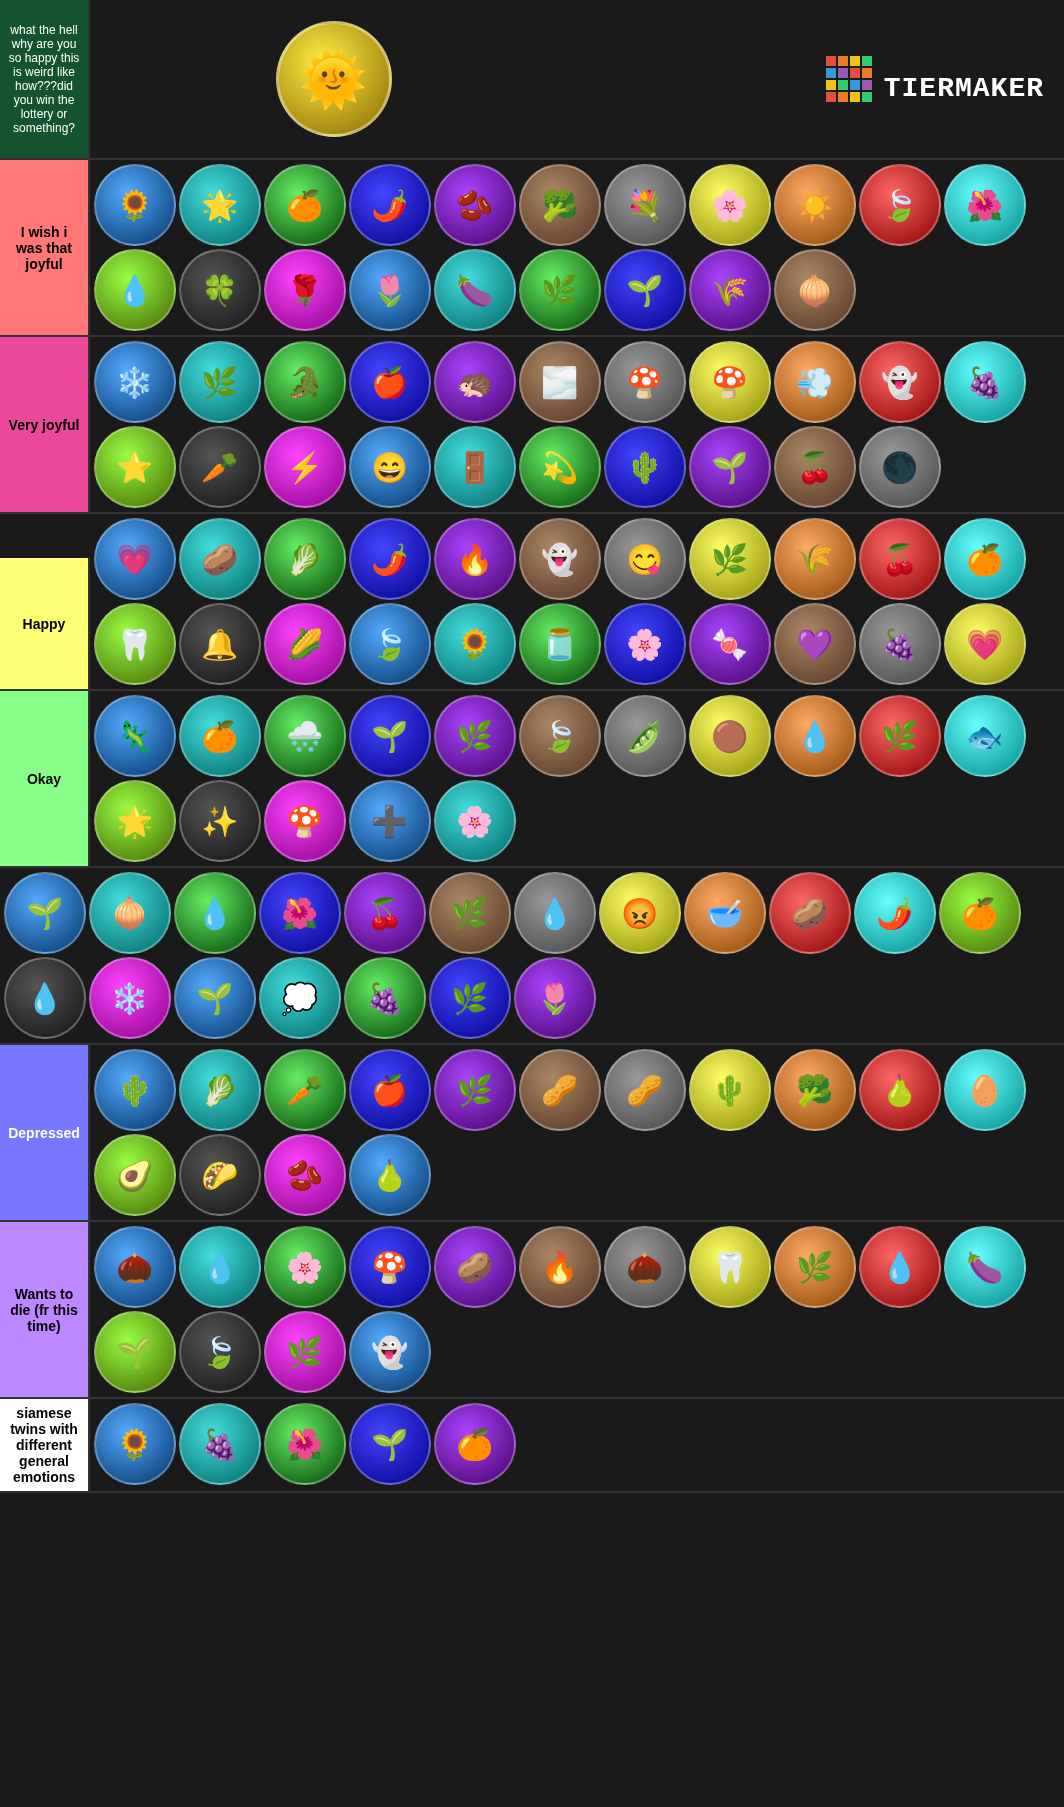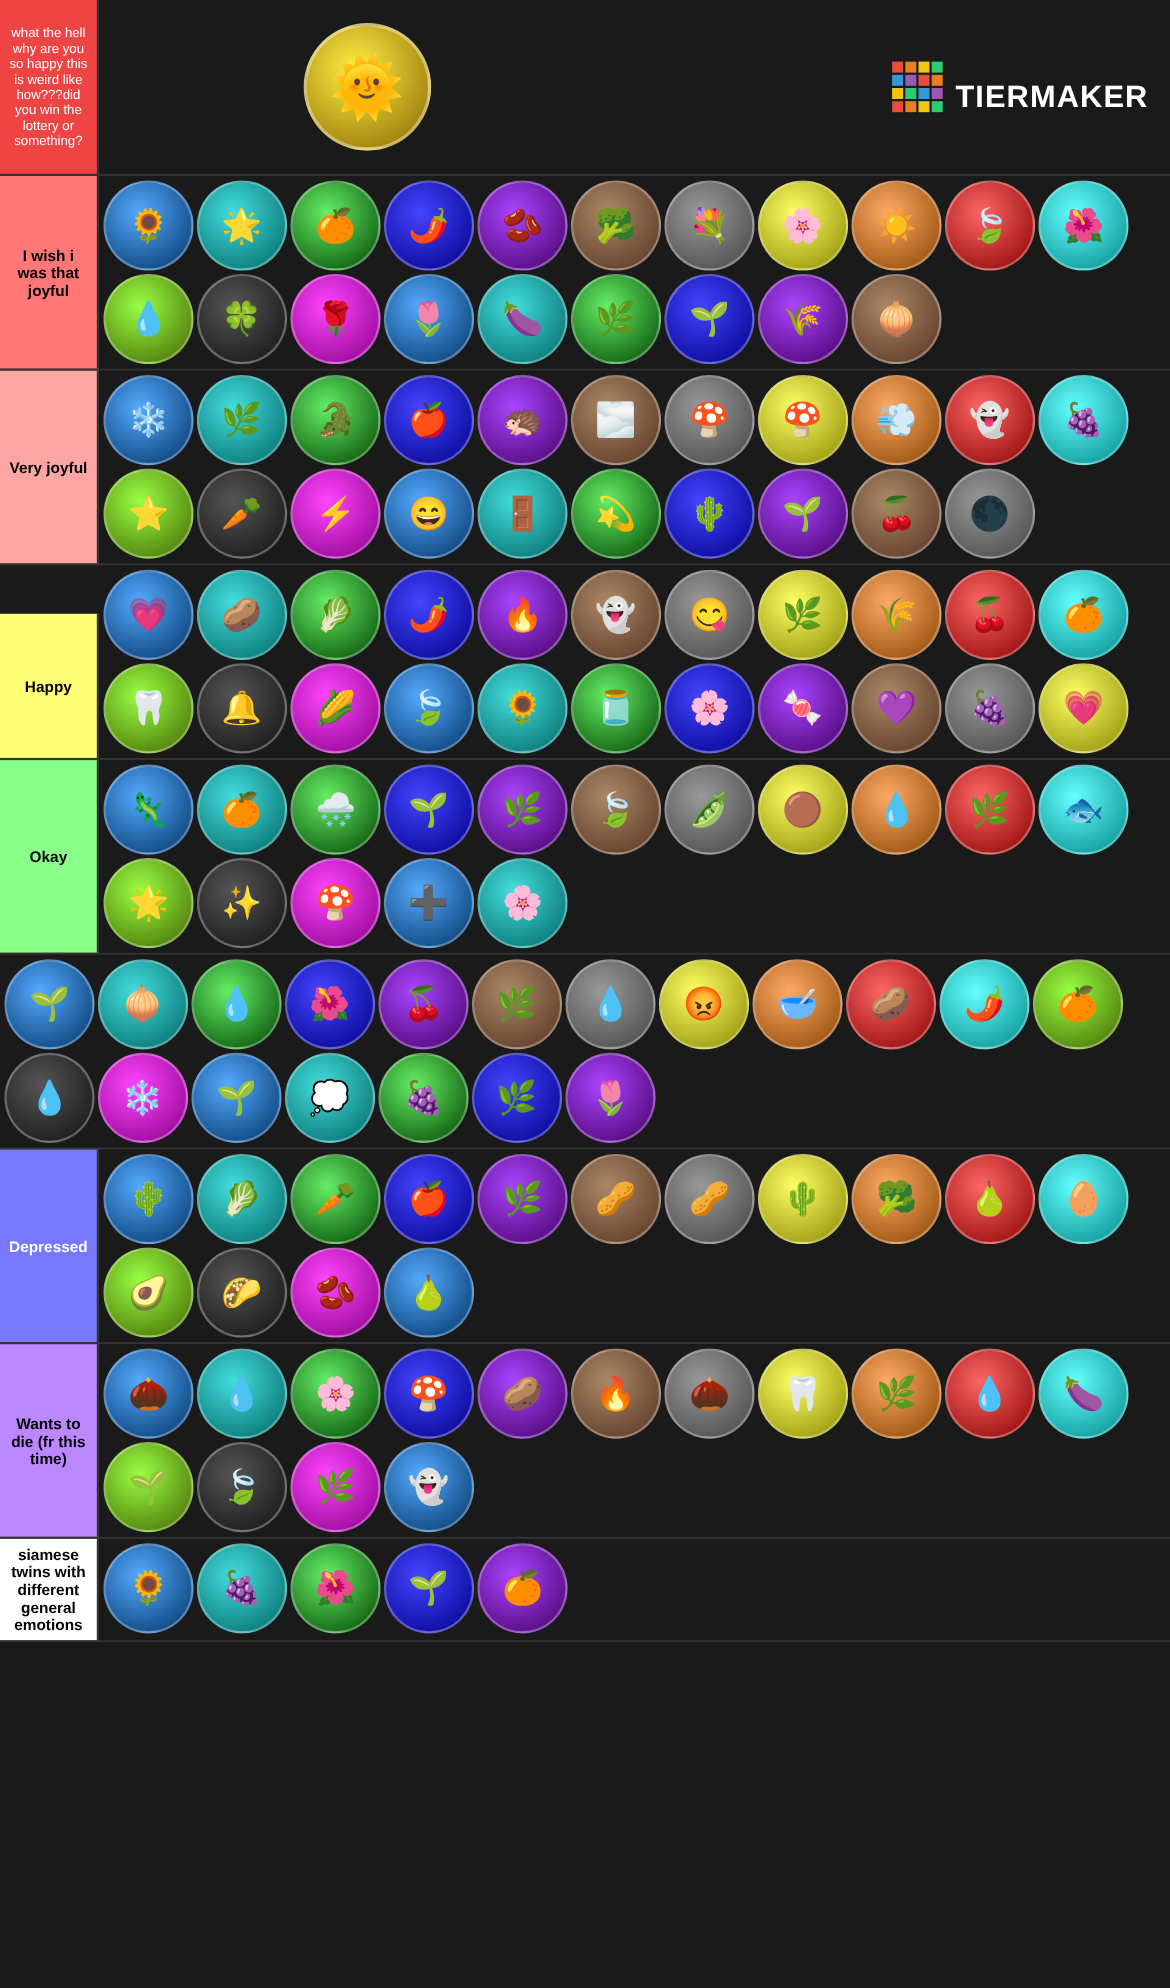--- a/index.html
+++ b/index.html
@@ -14,21 +14,21 @@
     .header-row {
       display: flex;
       align-items: stretch;
       background: #1a1a1a;
       min-height: 160px;
       border-bottom: 2px solid #333;
     }
     .header-label {
       width: 90px;
       min-width: 90px;
-      background: #ef4444;
+      background: #14532d;
       color: #fff;
       font-size: 12px;
       padding: 8px;
       display: flex;
       align-items: center;
       justify-content: center;
       text-align: center;
       border-right: 2px solid #333;
     }
     .header-logo {
@@ -147,21 +147,21 @@
           <div class="logo-pixel" style="background: rgb(230, 126, 34);"></div>
           <div class="logo-pixel" style="background: rgb(241, 196, 15);"></div>
           <div class="logo-pixel" style="background: rgb(46, 204, 113);"></div>
           <div class="logo-pixel" style="background: rgb(52, 152, 219);"></div>
           <div class="logo-pixel" style="background: rgb(155, 89, 182);"></div>
           <div class="logo-pixel" style="background: rgb(231, 76, 60);"></div>
           <div class="logo-pixel" style="background: rgb(230, 126, 34);"></div>
           <div class="logo-pixel" style="background: rgb(241, 196, 15);"></div>
           <div class="logo-pixel" style="background: rgb(46, 204, 113);"></div>
         </div>
-      <span class="logo-text" style="font-family: Liberation Sans, sans-serif; color:white; font-size:28px; letter-spacing:1px;margin-top:18px;">TiERMAKER</span>
+      <span class="logo-text" style="font-family: Liberation Mono, monospace; color:white; font-size:28px; letter-spacing:1px;margin-top:18px;">TiERMAKER</span>
     </div>
   </div>
 
   <div id="tiers-container">
       <div class="tier-row">
         <div class="tier-label" style="background: rgb(255, 119, 119); color: rgb(0, 0, 0);">I wish i was that joyful</div>
         <div class="tier-content">
           <div class="plant plant-blue" style="font-size: 30px;">🌻</div>
           <div class="plant plant-teal" style="font-size: 30px;">🌟</div>
           <div class="plant plant-green" style="font-size: 30px;">🍊</div>
@@ -178,21 +178,21 @@
           <div class="plant plant-magenta" style="font-size: 30px;">🌹</div>
           <div class="plant plant-blue" style="font-size: 30px;">🌷</div>
           <div class="plant plant-teal" style="font-size: 30px;">🍆</div>
           <div class="plant plant-green" style="font-size: 30px;">🌿</div>
           <div class="plant plant-dark-blue" style="font-size: 30px;">🌱</div>
           <div class="plant plant-purple" style="font-size: 30px;">🌾</div>
           <div class="plant plant-brown" style="font-size: 30px;">🧅</div>
         </div>
       </div>
       <div class="tier-row">
-        <div class="tier-label" style="background: #fca5a5; color: rgb(0, 0, 0);">Very joyful</div>
+        <div class="tier-label" style="background: #ec4899; color: rgb(0, 0, 0);">Very joyful</div>
         <div class="tier-content">
           <div class="plant plant-blue" style="font-size: 30px;">❄️</div>
           <div class="plant plant-teal" style="font-size: 30px;">🌿</div>
           <div class="plant plant-green" style="font-size: 30px;">🐊</div>
           <div class="plant plant-dark-blue" style="font-size: 30px;">🍎</div>
           <div class="plant plant-purple" style="font-size: 30px;">🦔</div>
           <div class="plant plant-brown" style="font-size: 30px;">🌫️</div>
           <div class="plant plant-gray" style="font-size: 30px;">🍄</div>
           <div class="plant plant-yellow" style="font-size: 30px;">🍄</div>
           <div class="plant plant-orange" style="font-size: 30px;">💨</div>

